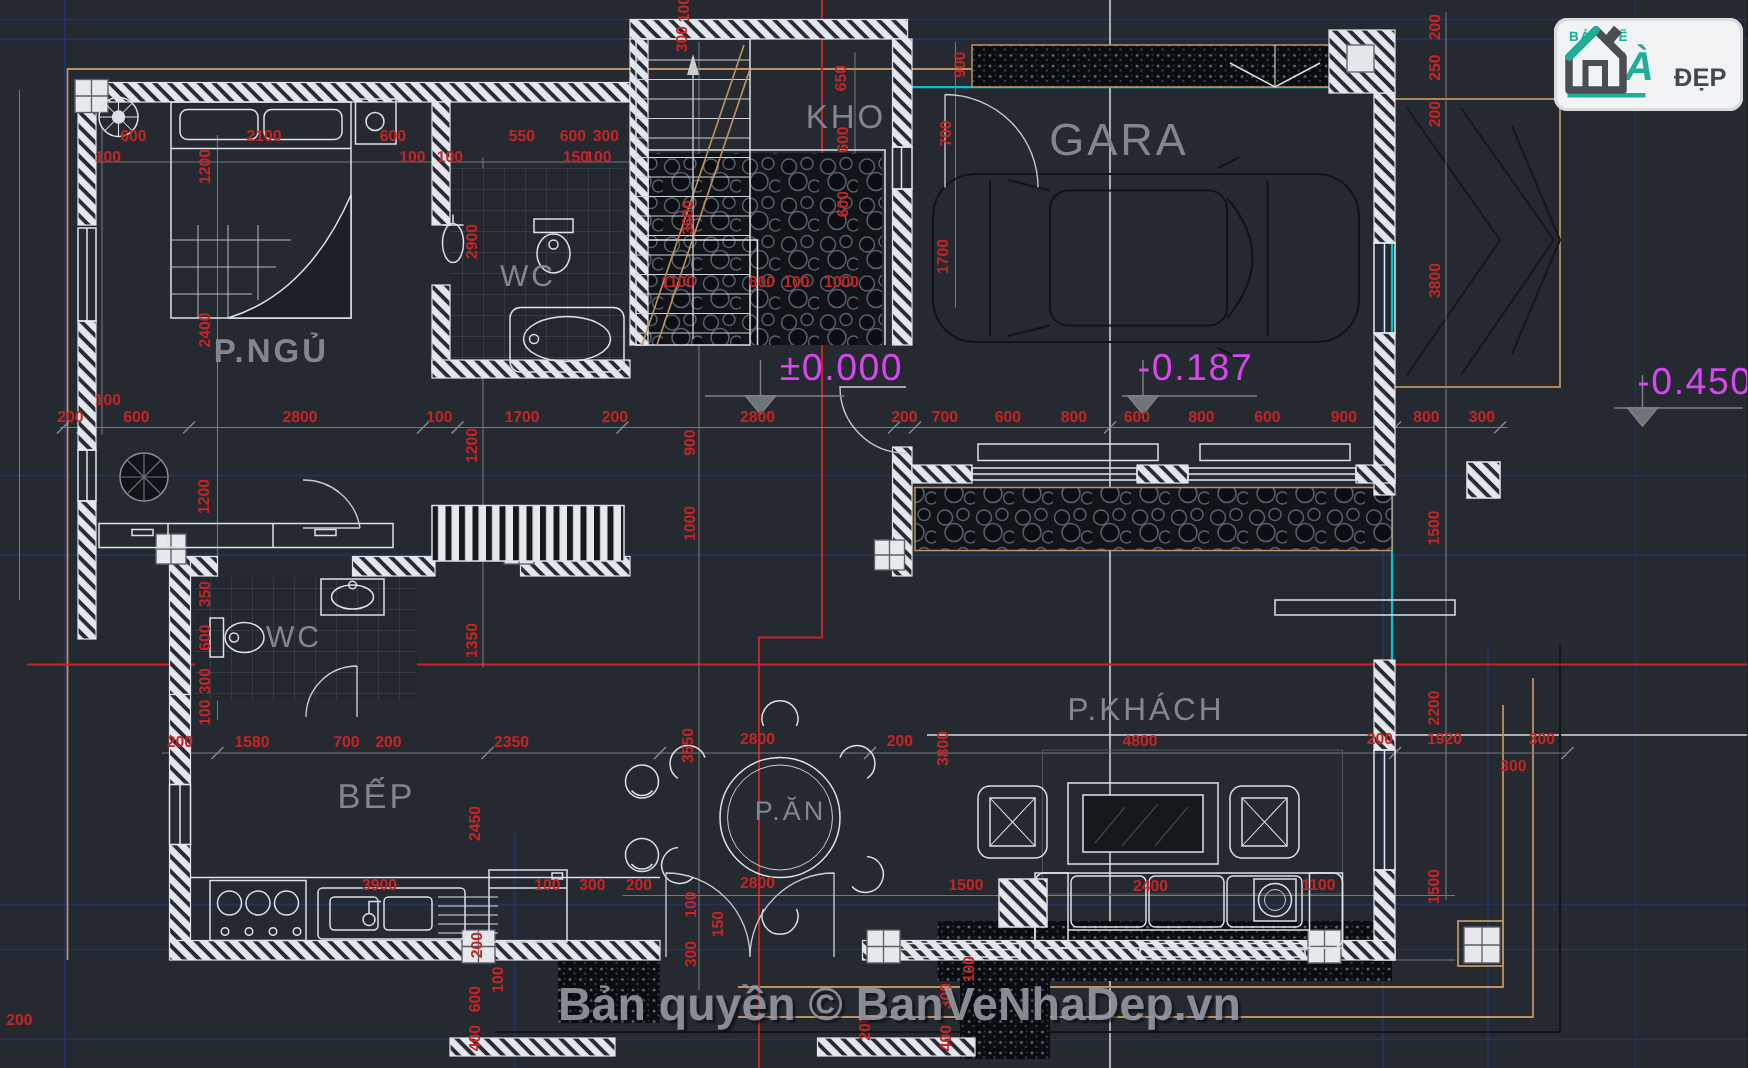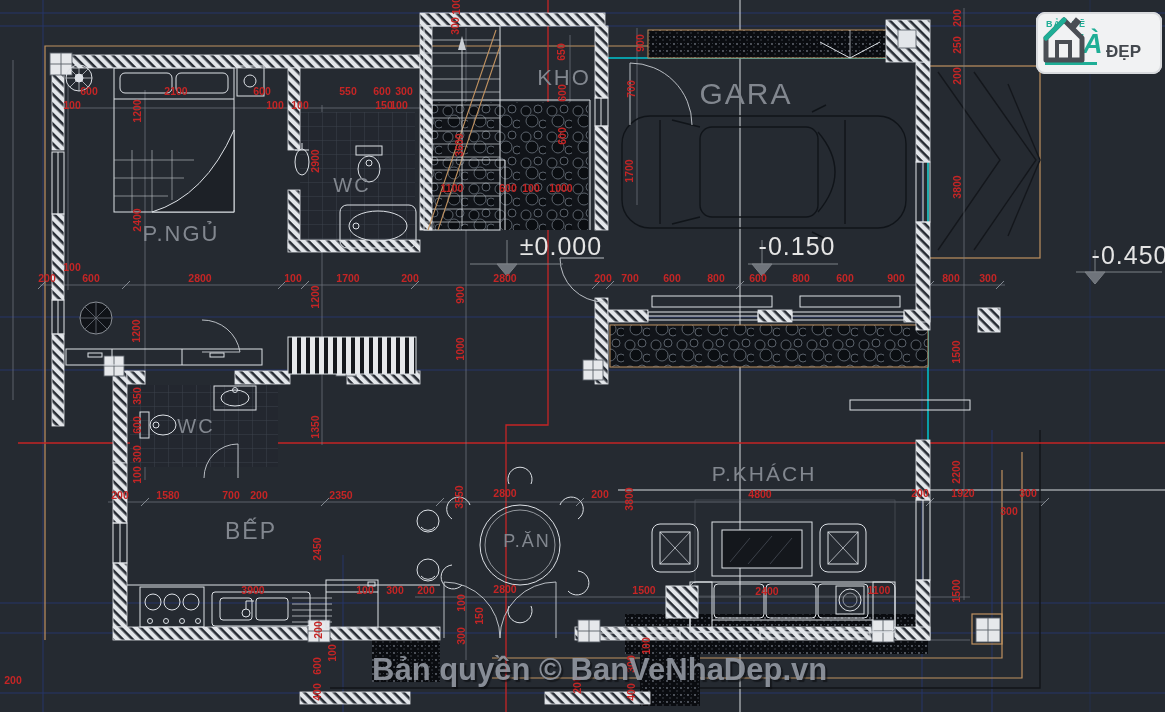--- a/index.html
+++ b/index.html
@@ -5,32 +5,32 @@
   html,body{margin:0;padding:0;background:#16181c;}
   .stage{position:relative;width:1165px;height:712px;background:var(--bg,#252a31);overflow:hidden;
          font-family:"Liberation Sans",sans-serif;}
   .stage svg{position:absolute;left:0;top:0;}
   #annotations{position:absolute;left:0;top:0;width:100%;height:100%;pointer-events:none;}
   .dim{position:absolute;transform:translate(-50%,-50%);color:var(--red,#c52525);
        font-size:10.5px;font-weight:bold;white-space:nowrap;letter-spacing:0px;}
   .dim.v{transform:translate(-50%,-50%) rotate(-90deg);}
   .room{position:absolute;transform:translate(-50%,-50%);color:var(--label,#82878f);
         letter-spacing:2px;white-space:nowrap;font-weight:normal;}
-  .level{position:absolute;transform:translate(-50%,-50%);color:#e5e5e5;font-size:25px;
+  .level{position:absolute;transform:translate(-50%,-50%);color:#d946ef;font-size:25px;
          white-space:nowrap;letter-spacing:1px;}
   .wm{position:absolute;color:var(--wm,rgba(150,156,166,.88));font-weight:bold;white-space:nowrap;
       text-shadow:2px 2px 1px rgba(10,12,15,.6);}
   .wm-top{left:281px;top:44px;font-size:33px;}
   .wm-bottom{left:372px;top:652px;font-size:31px;}
   .logo{position:absolute;left:1036px;top:12px;width:126px;height:62px;background:#f1f2f3;
         border-radius:9px;box-shadow:0 0 0 2px #d8dadd inset;}
   .lg-banve{position:absolute;left:10px;top:7px;color:var(--teal,#1fae96);font-size:9px;font-weight:bold;letter-spacing:1px;}
   .lg-nha{position:absolute;left:8px;top:17px;color:var(--teal,#1fae96);font-size:27px;font-weight:bold;font-style:italic;}
   .lg-bar{position:absolute;left:9px;top:50px;width:52px;height:3px;background:var(--teal,#1fae96);}
-  .lg-dep{position:absolute;right:21px;bottom:12px;color:#43484e;font-size:17px;font-weight:bold;}
+  .lg-dep{position:absolute;right:11px;bottom:12px;color:#43484e;font-size:17px;font-weight:bold;}
   .lg-house{position:absolute;left:56px;top:4px;}
 </style>
 </head>
 <body>
 
 <div class="stage" style="--bg: #252a31; --red: #c52525; --label: #82878f; --wm: rgba(150,156,166,0.88); --teal: #1fae96;">
 
 <svg width="1165" height="712" viewBox="0 0 1165 712">
   <defs>
     <pattern id="hatch" width="7" height="7" patternUnits="userSpaceOnUse" patternTransform="rotate(45)">
@@ -490,30 +490,30 @@
       <span class="dim v" style="left: 461px; top: 636px;">300</span>
       <span class="dim v" style="left: 646px; top: 646px;">100</span>
       <span class="dim v" style="left: 631px; top: 664px;">300</span>
       <span class="dim v" style="left: 631px; top: 692px;">400</span>
       <span class="dim v" style="left: 577px; top: 685px;">200</span>
       <span class="dim v" style="left: 318px; top: 630px;">200</span>
       <span class="dim v" style="left: 332px; top: 653px;">100</span>
       <span class="dim v" style="left: 317px; top: 666px;">600</span>
       <span class="dim v" style="left: 317px; top: 692px;">400</span>
       <span class="dim" style="left: 13px; top: 680px;">200</span>
-      <span class="room" style="left: 181px; top: 234px; font-size: 22px;">P.NGỦ</span>
+      <span class="room" style="left: 181px; top: 234px; font-size: 22px; font-weight: bold;">P.NGỦ</span>
       <span class="room" style="left: 352px; top: 185px; font-size: 20px;">WC</span>
       <span class="room" style="left: 564px; top: 78px; font-size: 22px;">KHO</span>
       <span class="room" style="left: 746px; top: 94px; font-size: 30px;">GARA</span>
       <span class="room" style="left: 196px; top: 426px; font-size: 20px;">WC</span>
       <span class="room" style="left: 251px; top: 531px; font-size: 23px;">BẾP</span>
       <span class="room" style="left: 527px; top: 541px; font-size: 18px;">P.ĂN</span>
       <span class="room" style="left: 764px; top: 474px; font-size: 21px;">P.KHÁCH</span>
       <span class="level" style="left: 561px; top: 246px;">±0.000</span>
-      <span class="level" style="left: 797px; top: 246px;">-0.150</span>
+      <span class="level" style="left: 797px; top: 246px;">-0.187</span>
       <span class="level" style="left: 1130px; top: 255px;">-0.450</span>
     </div>
 
 <div class="wm wm-bottom">Bản quyền © BanVeNhaDep.vn</div>
 
 <div class="logo">
   <span class="lg-banve">BẢN VẼ</span>
   <span class="lg-nha">NHÀ</span>
   <span class="lg-bar"></span>
   <svg class="lg-house" width="52" height="54" viewBox="0 0 52 54">

